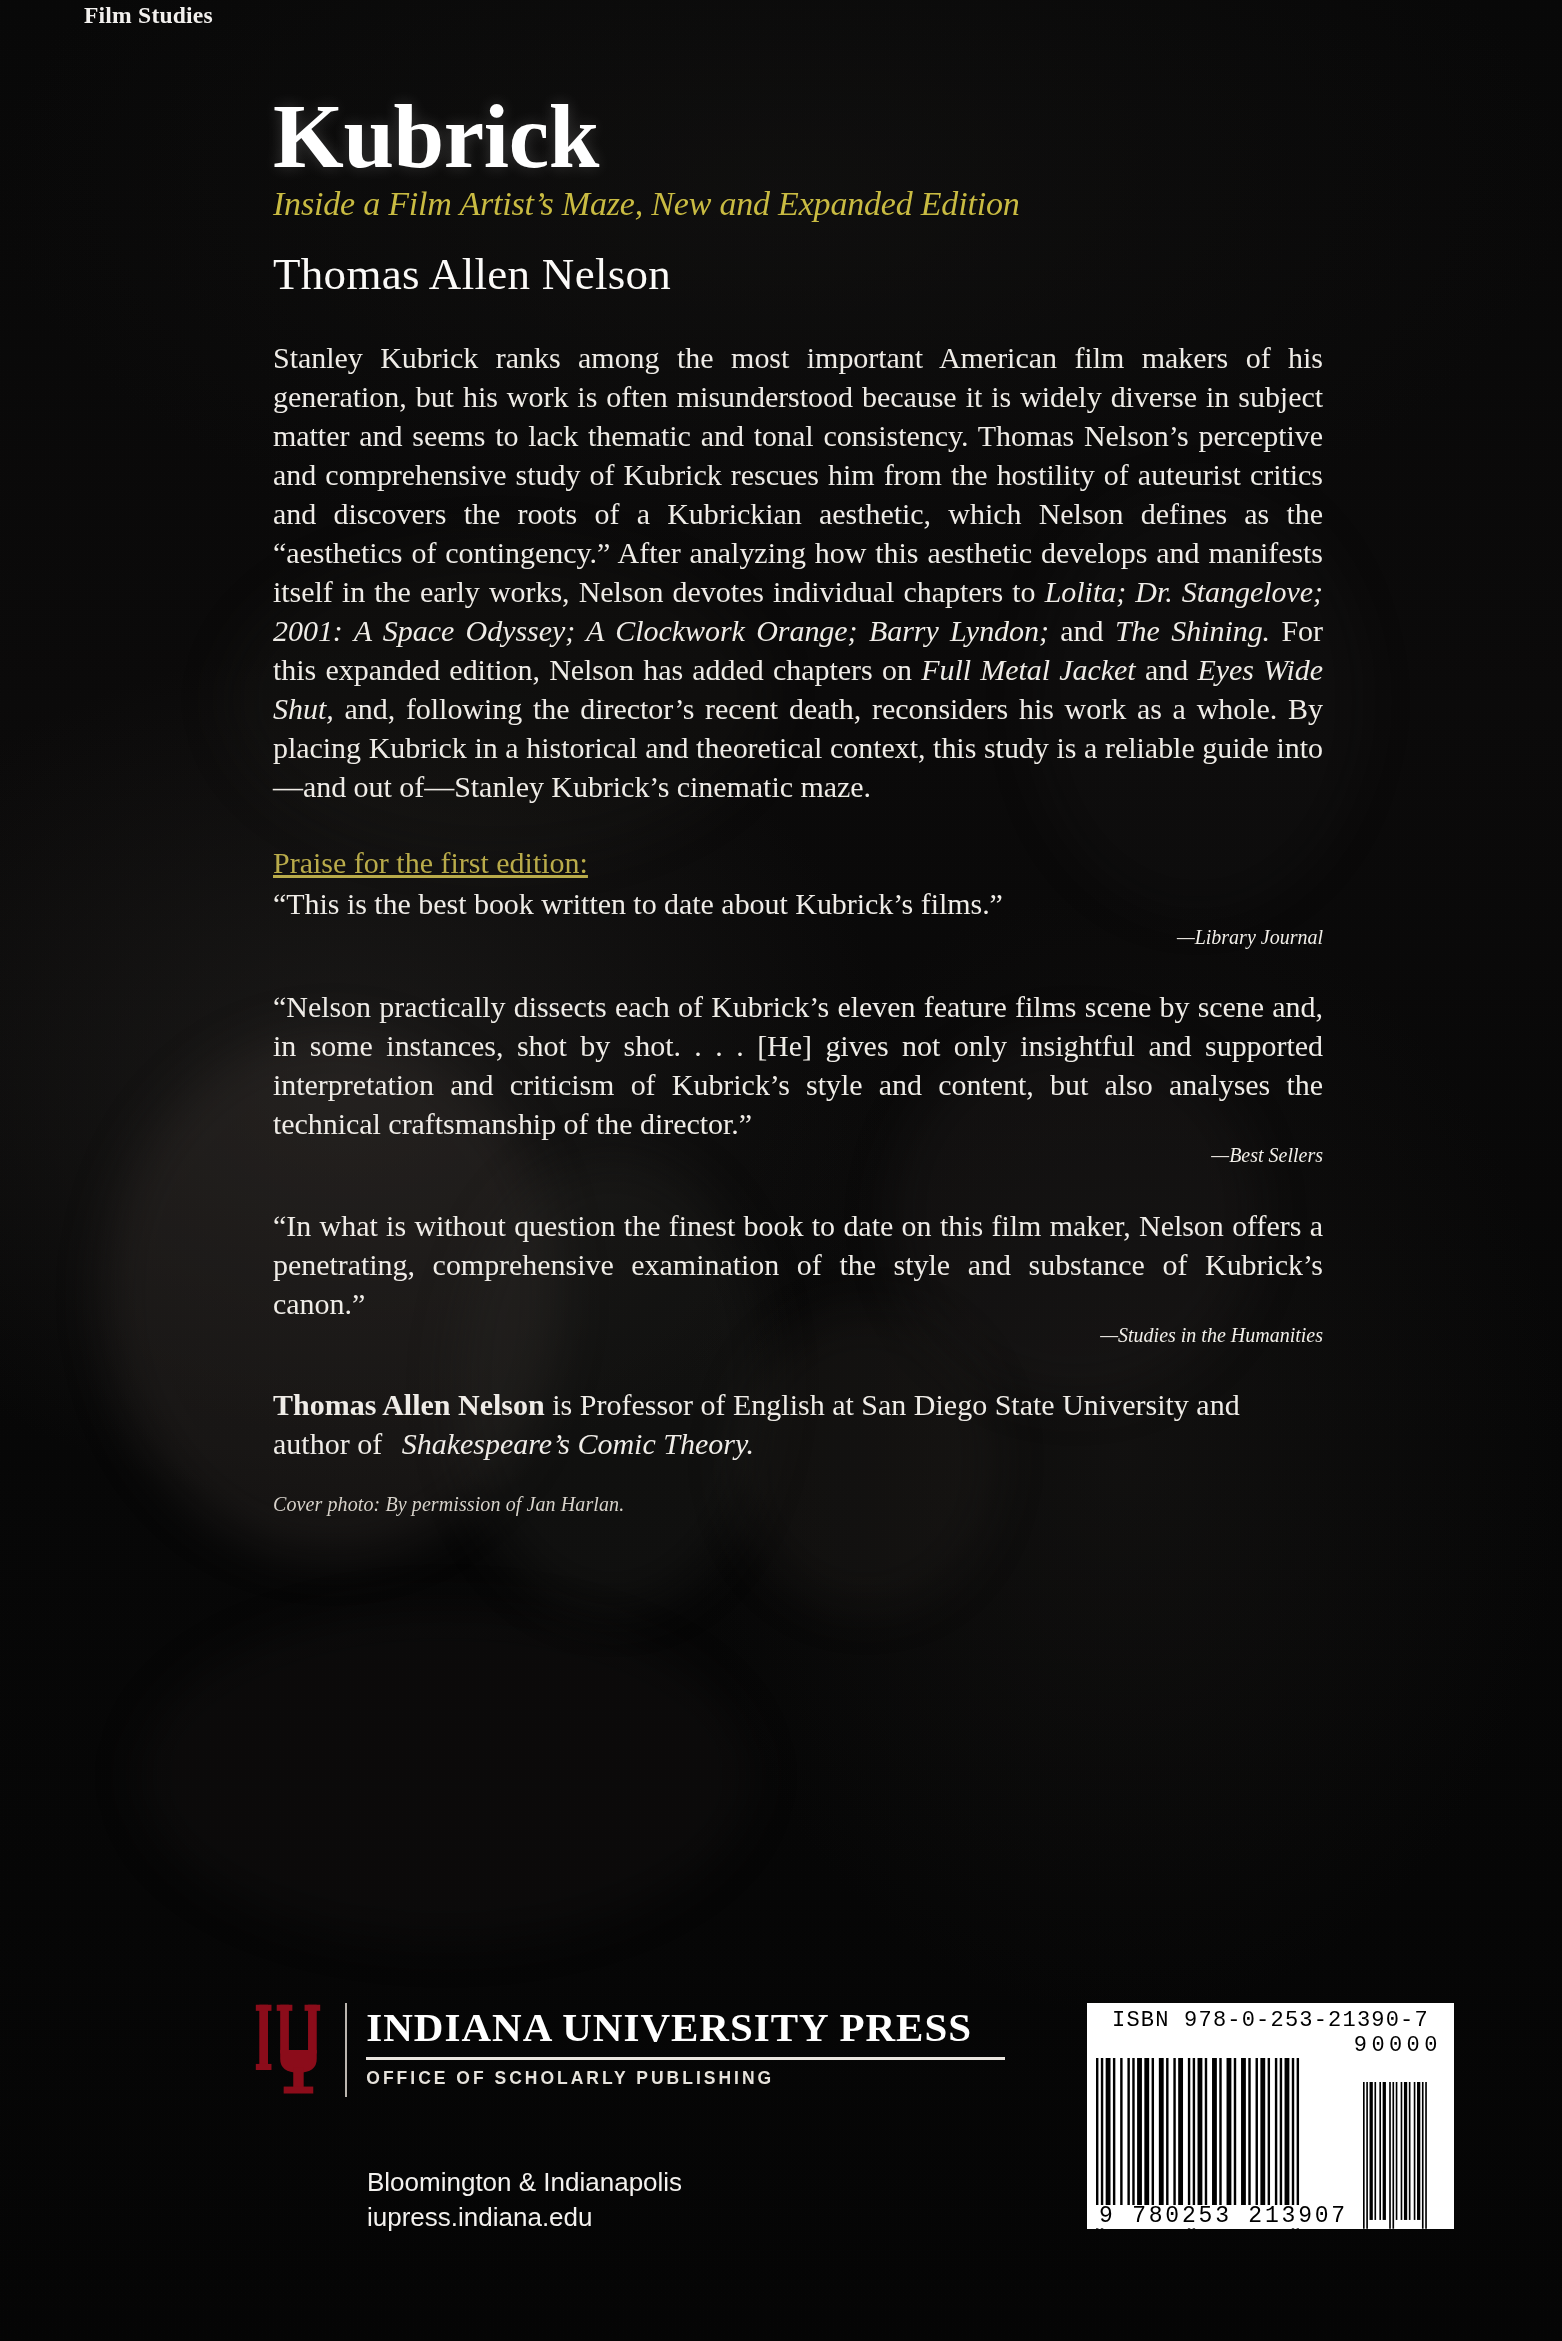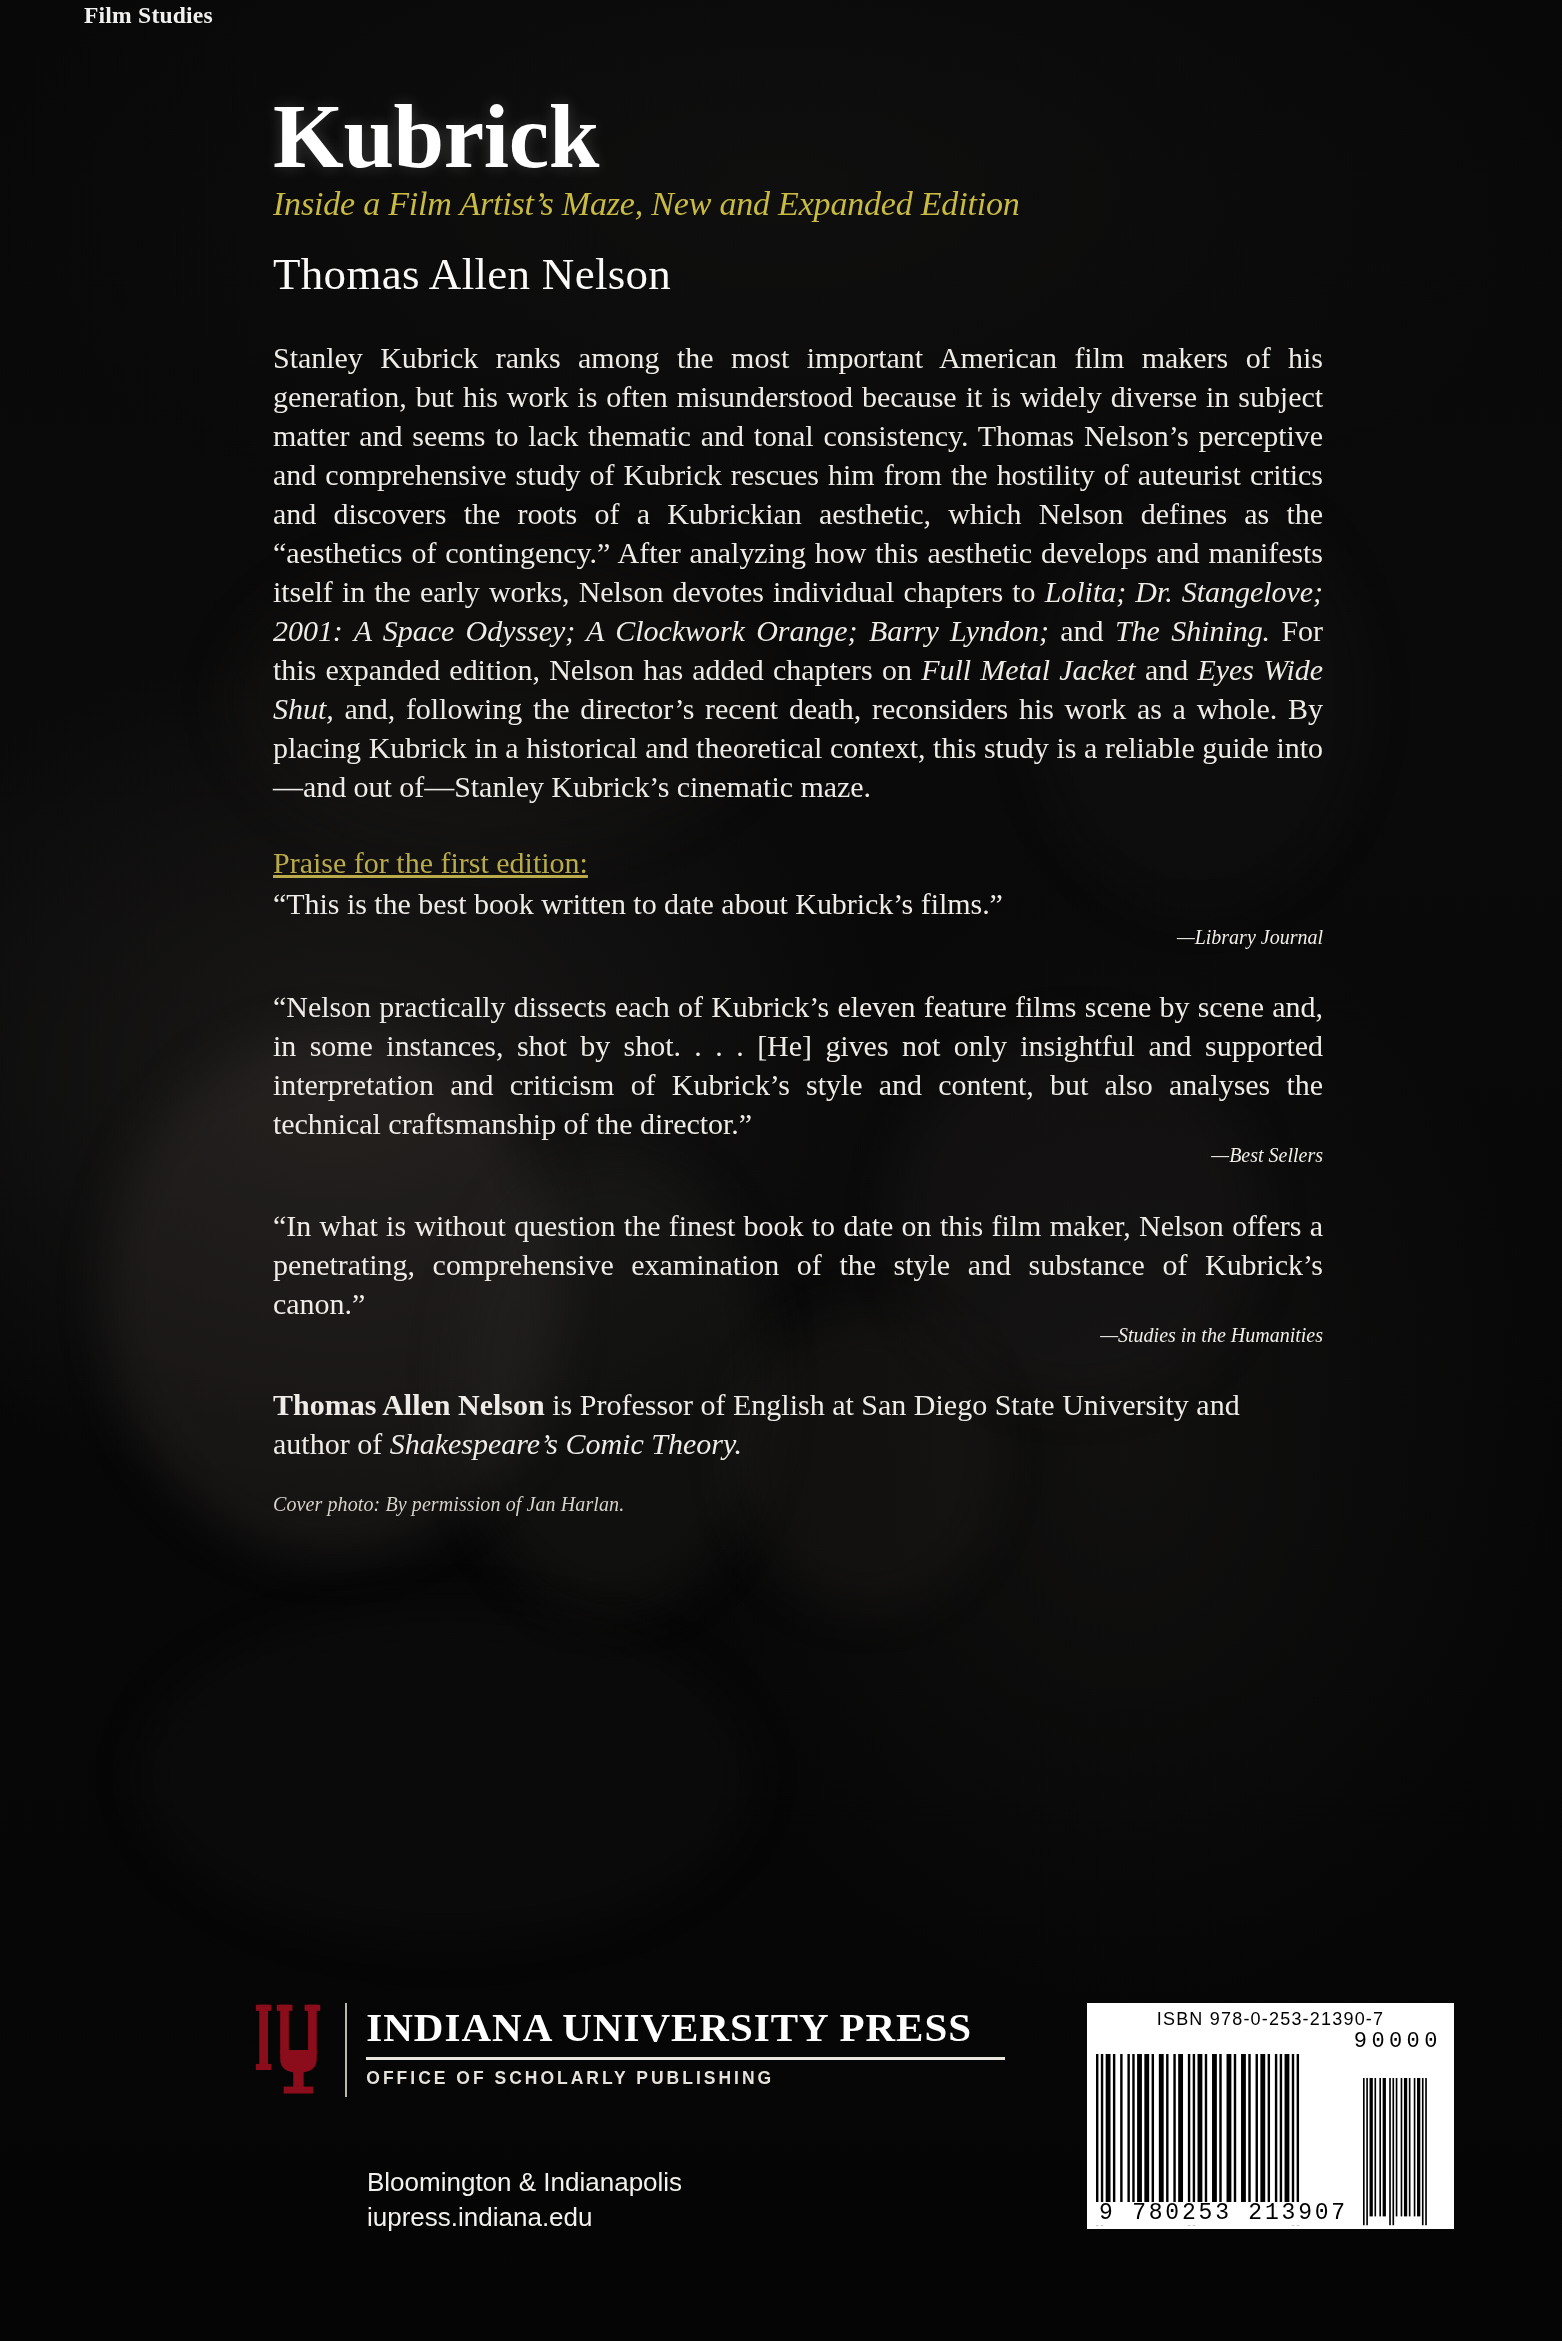--- a/index.html
+++ b/index.html
@@ -135,21 +135,21 @@
   .gap-md { height: 30px; }
 
   .bio {
     font-family: "Liberation Serif", serif;
     font-size: 30px;
     line-height: 1.30;
     color: #efece7;
     margin: 0;
   }
   .bio b { font-weight: bold; }
-  .bio i { font-style: italic; }
+  .bio i { font-style: italic; margin-left: 12px; }
 
   .photocredit {
     font-family: "Liberation Serif", serif;
     font-style: italic;
     font-size: 20px;
     color: #d8d3cb;
     margin: 0;
     letter-spacing: 0.1px;
   }
 
@@ -214,22 +214,22 @@
     top: 2003px;
     width: 367px;
     height: 226px;
     background: #ffffff;
     padding: 7px 8.7px 3.5px 8.7px;
     box-sizing: border-box;
     display: flex;
     flex-direction: column;
   }
   .isbn-line {
-    font-family: Liberation Sans, sans-serif;
-    font-size: 18px;
+    font-family: Liberation Mono, monospace;
+    font-size: 22px;
     letter-spacing: 1.2px;
     color: #000;
     text-align: center;
     line-height: 1;
     margin-bottom: 2.6px;
     white-space: nowrap;
   }
   .addon-line {
     font-family: "Liberation Mono", monospace;
     font-size: 22px;

